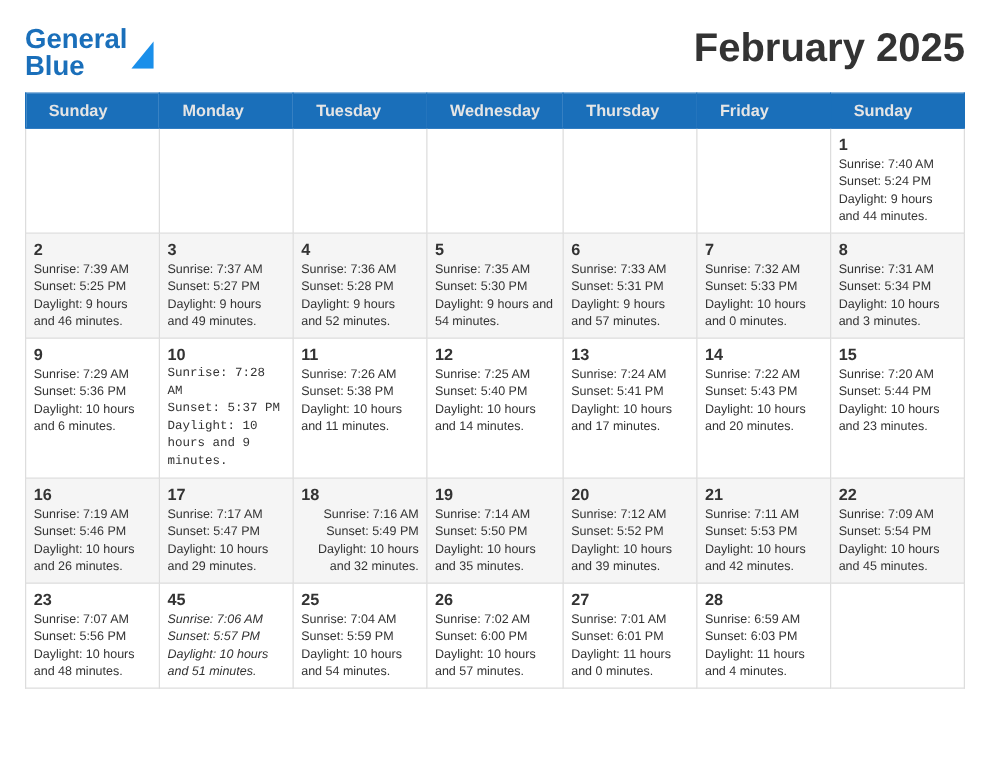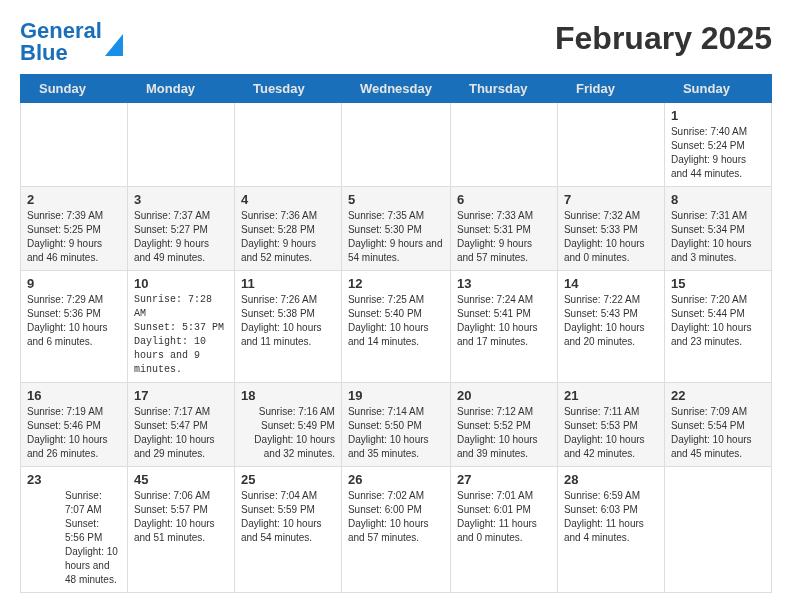--- a/index.html
+++ b/index.html
@@ -266,27 +266,27 @@
         <td>
           <span class="day-number">22</span>
           <div class="day-info" style="white-space: pre-line;">Sunrise: 7:09 AM
 Sunset: 5:54 PM
 Daylight: 10 hours and 45 minutes.</div>
         </td>
       </tr>
       <tr>
         <td>
           <span class="day-number">23</span>
-          <div class="day-info" style="white-space: pre-line; margin-left: 38px;">Sunrise: 7:07 AM
+          <div class="day-info" style="white-space: pre-line;">Sunrise: 7:07 AM
 Sunset: 5:56 PM
 Daylight: 10 hours and 48 minutes.</div>
         </td>
         <td>
           <span class="day-number">45</span>
-          <div class="day-info" style="white-space: pre-line;">Sunrise: 7:06 AM
+          <div class="day-info" style="white-space: pre-line; font-style: italic;">Sunrise: 7:06 AM
 Sunset: 5:57 PM
 Daylight: 10 hours and 51 minutes.</div>
         </td>
         <td>
           <span class="day-number">25</span>
           <div class="day-info" style="white-space: pre-line;">Sunrise: 7:04 AM
 Sunset: 5:59 PM
 Daylight: 10 hours and 54 minutes.</div>
         </td>
         <td>

